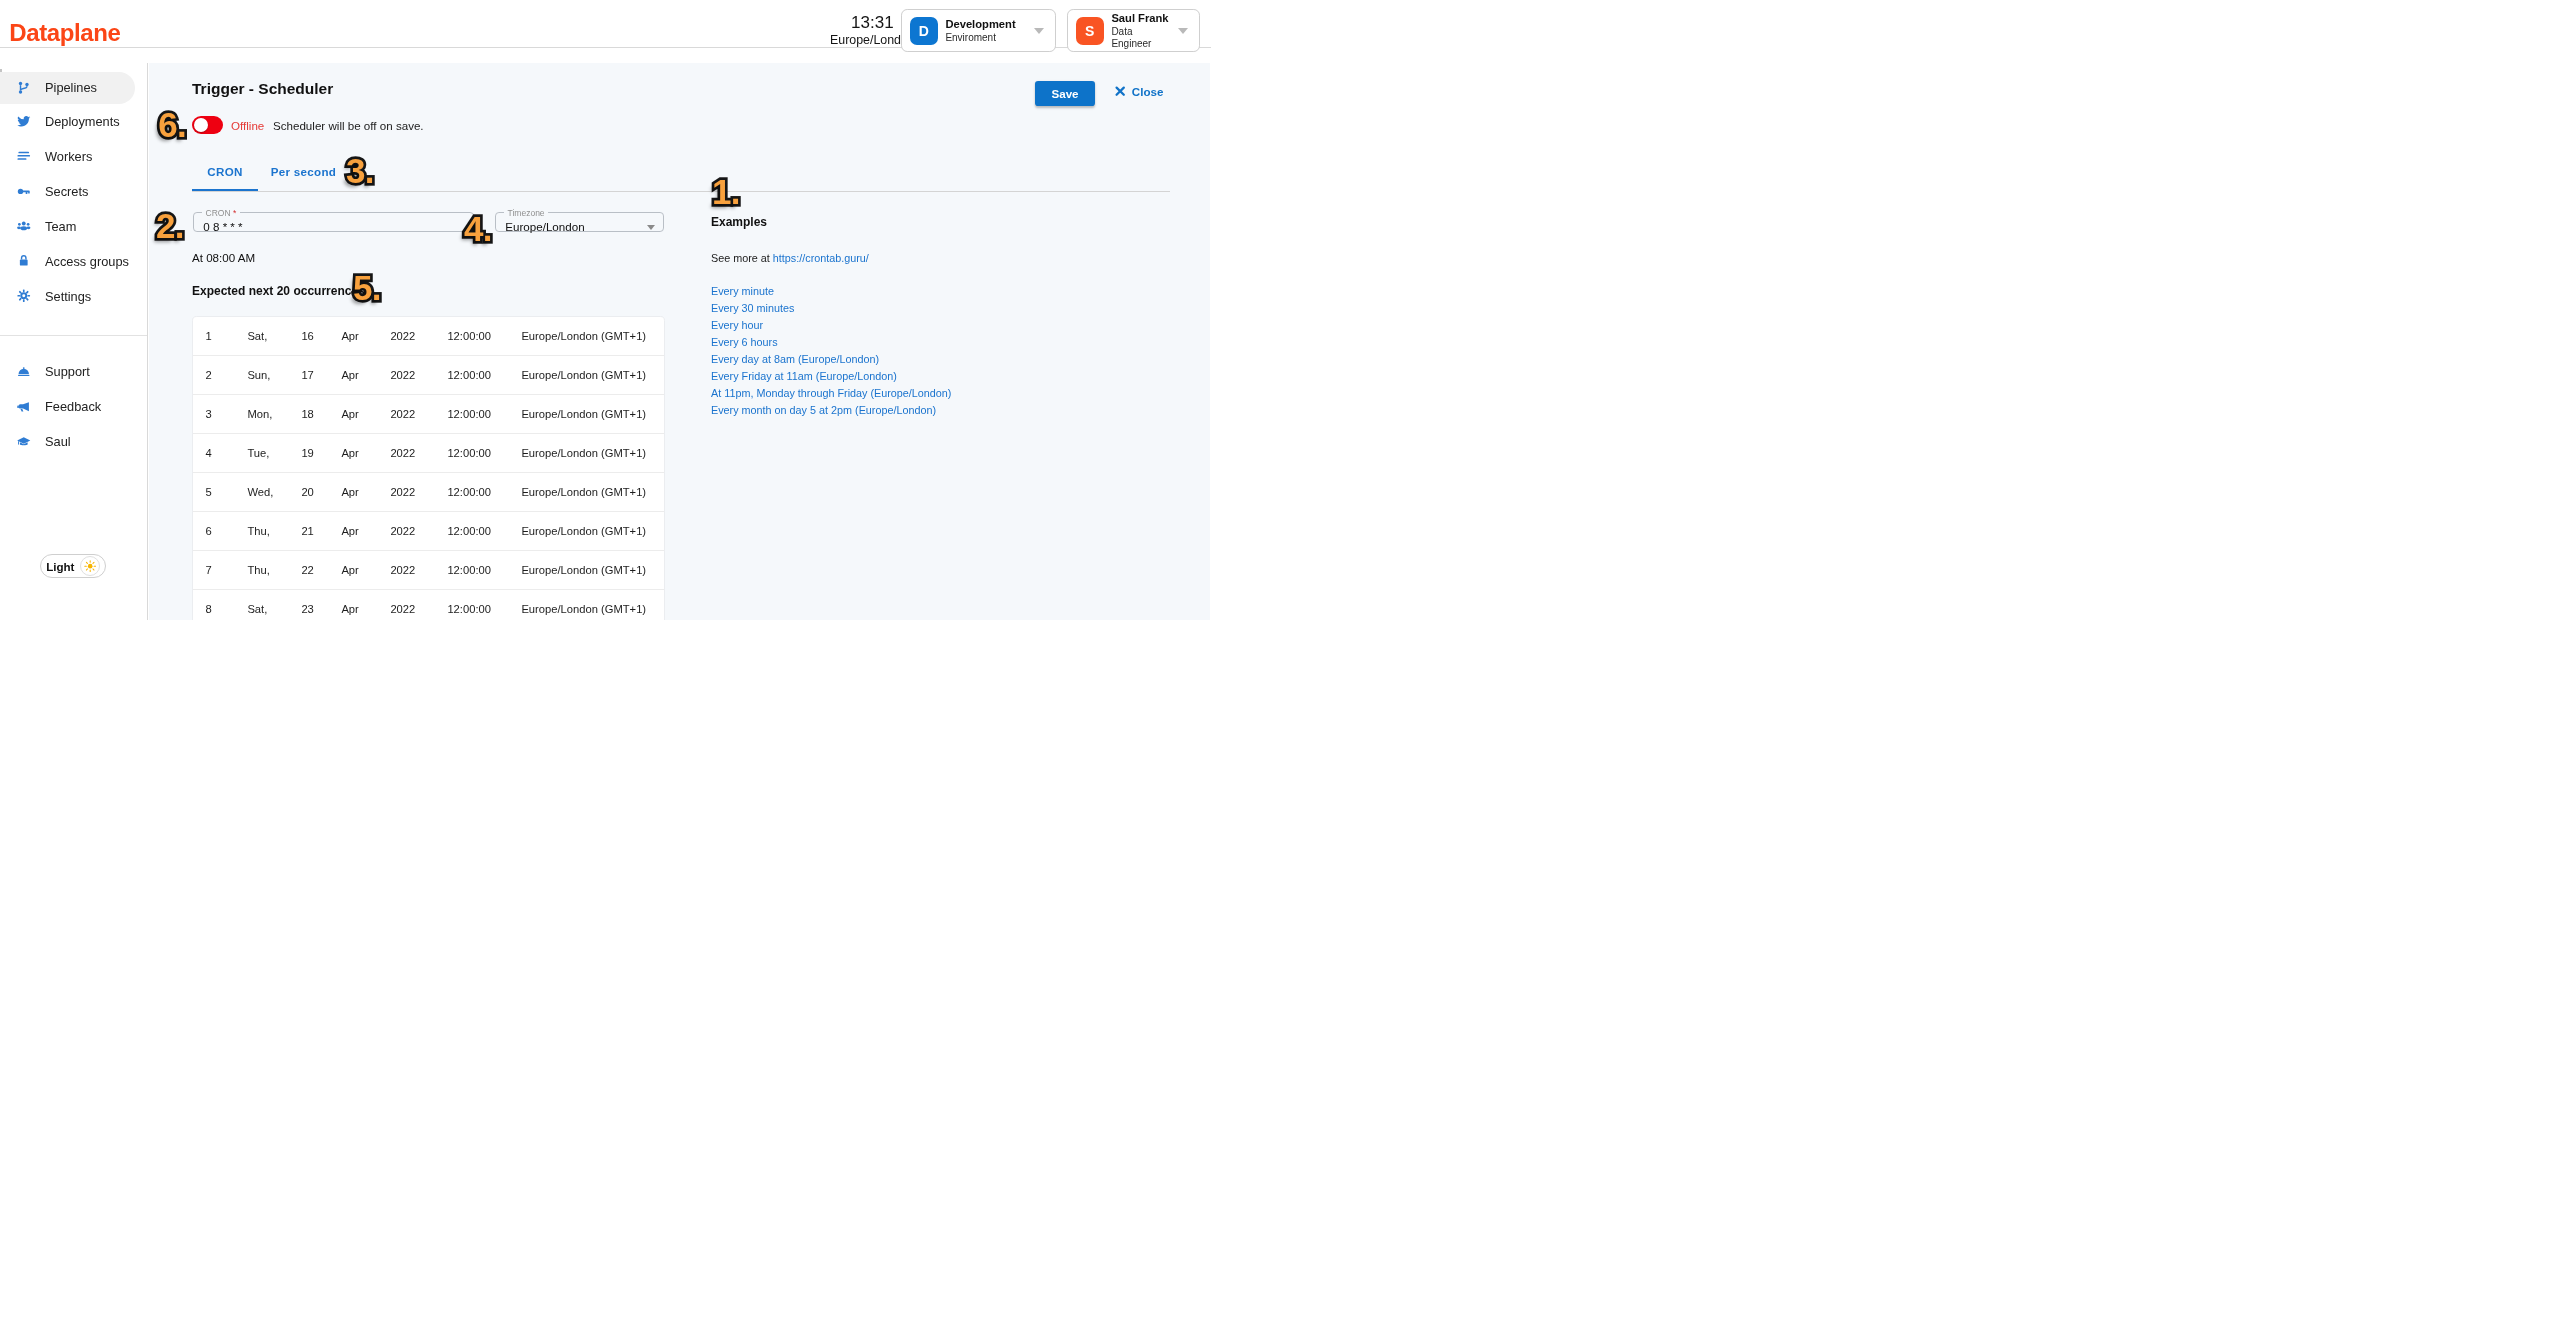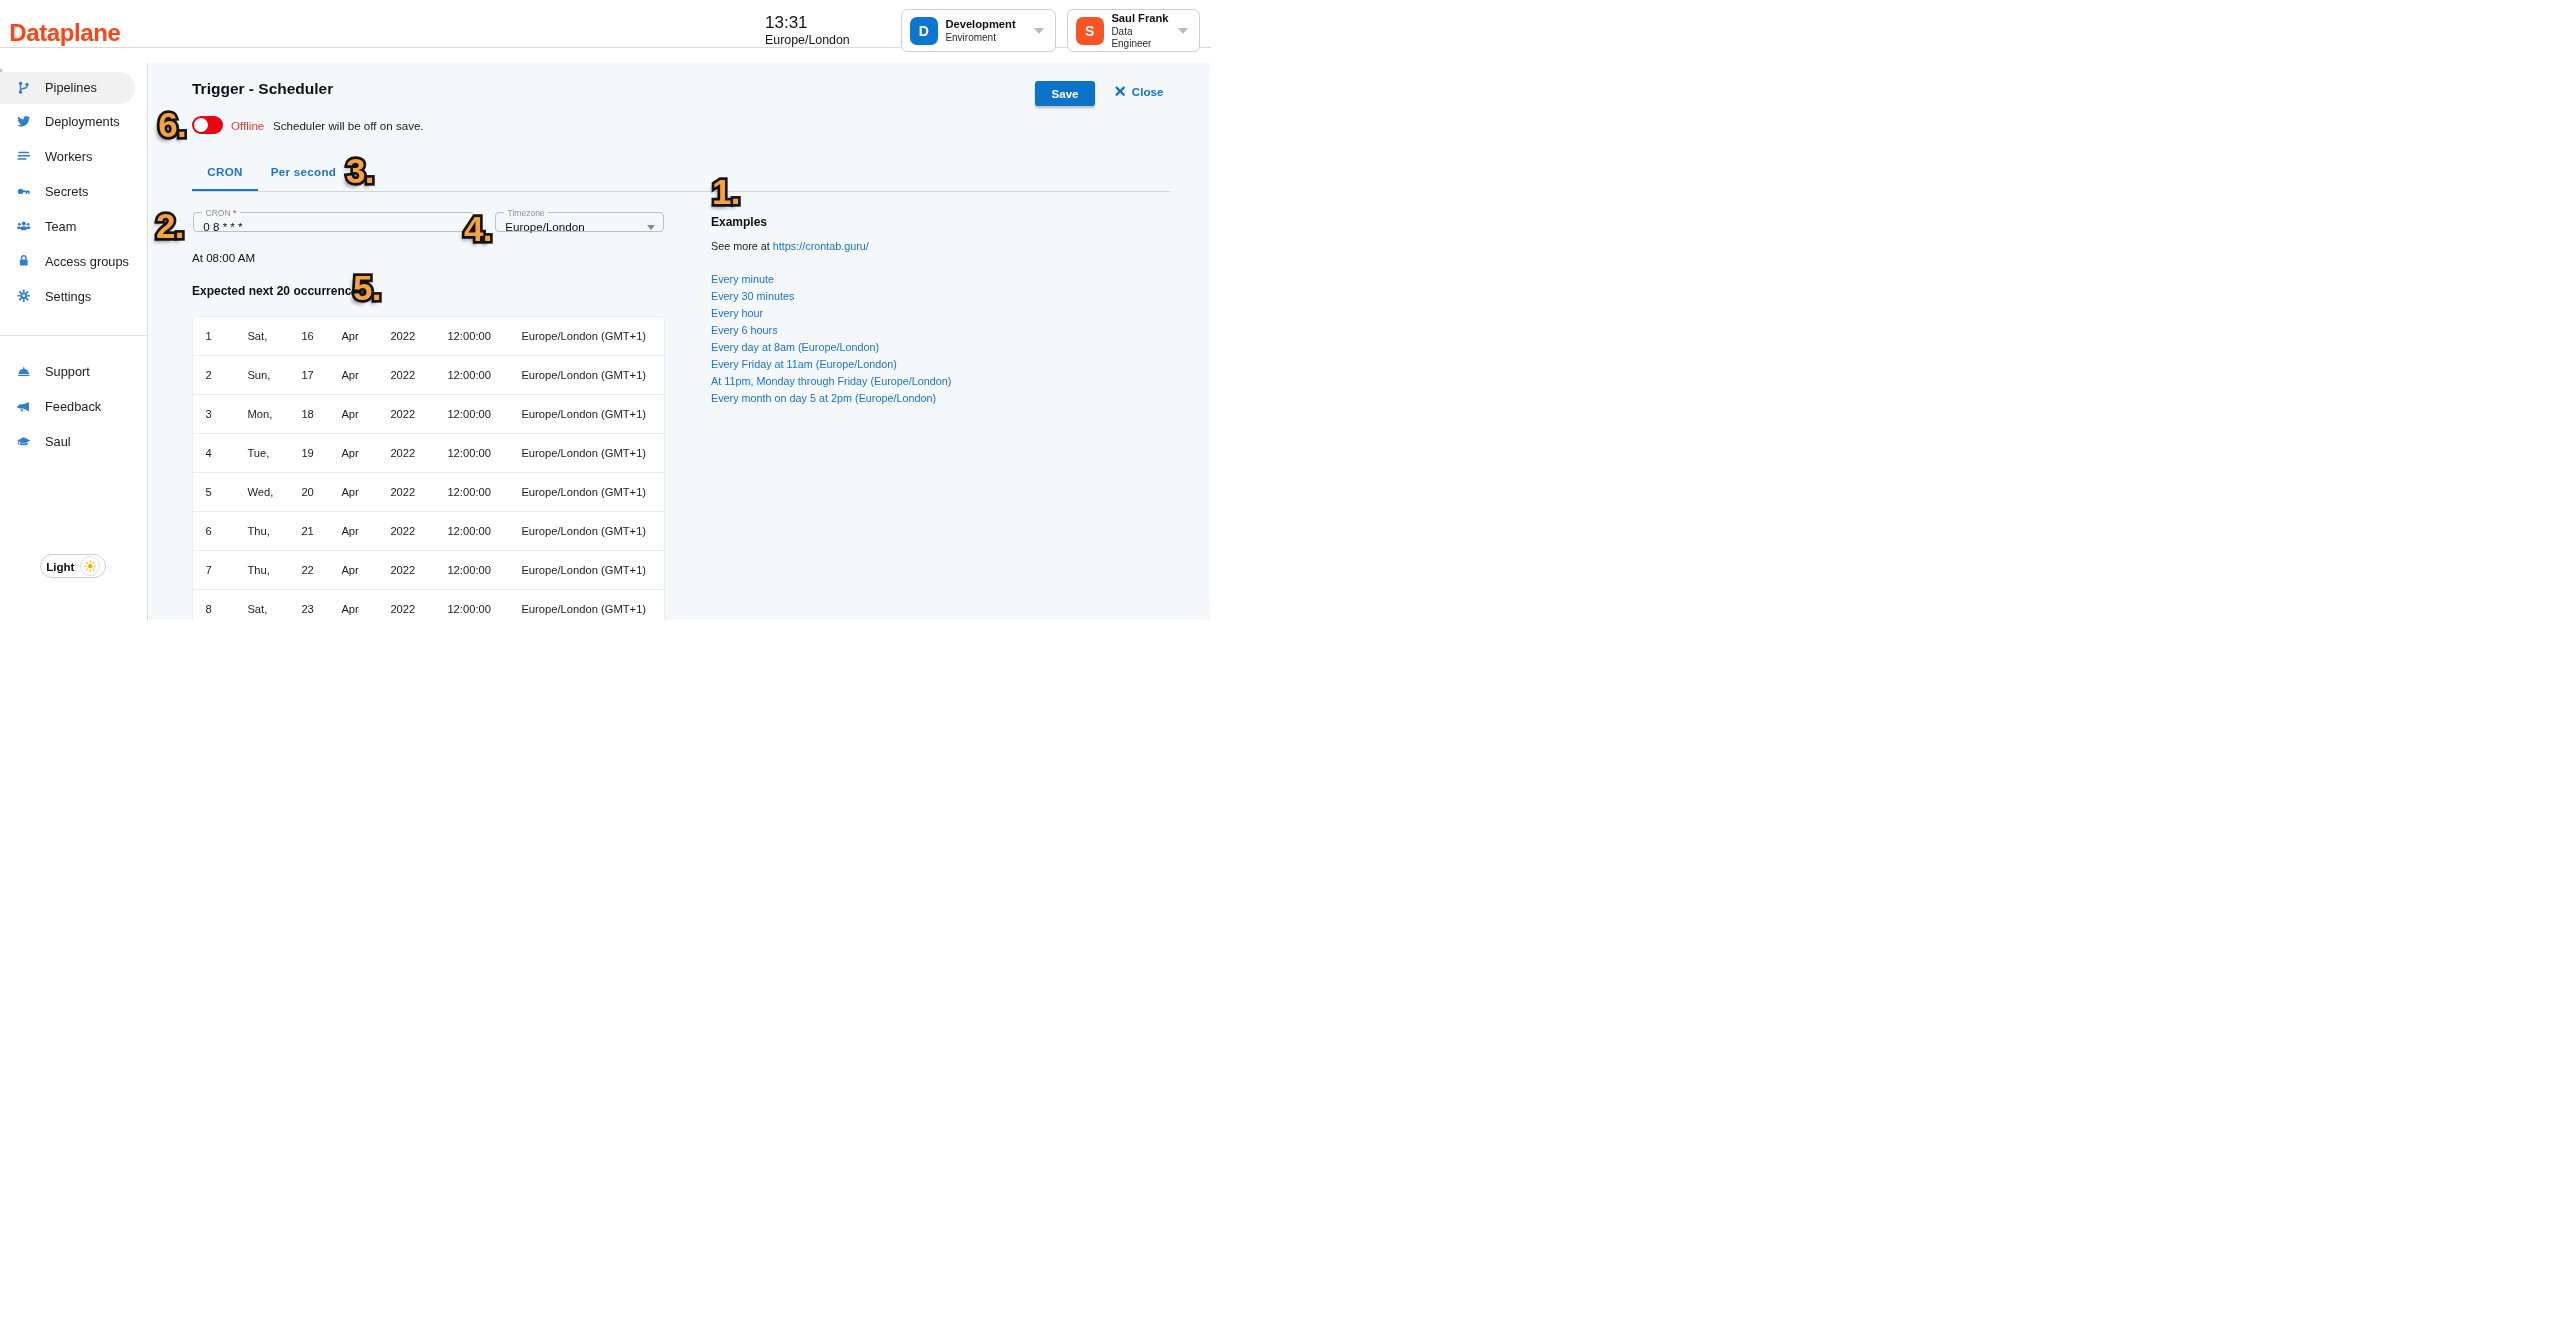--- a/index.html
+++ b/index.html
@@ -5,21 +5,21 @@
   * { margin:0; padding:0; box-sizing:border-box; }
   html,body { width:1211px; height:620px; }
   body {
     position:relative; overflow:hidden; background:#fff;
     font-family:"Liberation Sans", sans-serif; color:#1c1c1c;
     -webkit-font-smoothing:antialiased;
   }
   
   .header { position:absolute; left:0; top:0; width:1211px; height:48px; background:#fff; border-bottom:0.8px solid #d9d9d9; z-index:5; }
   .logo { position:absolute; left:9.3px; top:18.6px; font-size:24px; font-weight:bold; color:#fb4516; letter-spacing:-0.4px; }
-  .clock { position:absolute; left:765px; top:13px; text-align:left; line-height:1.15; }
+  .clock { position:absolute; left:830px; top:13px; text-align:center; line-height:1.15; }
   .clock .time { font-size:17px; color:#151515; }
   .clock .tz { font-size:12.4px; color:#151515; }
   .hdr-box { position:absolute; top:9.3px; height:43px; background:#fff; border:0.8px solid #cfcfcf; border-radius:6.2px; display:flex; align-items:center; padding:0 10.8px 0 7.7px; gap:7.7px; }
   .hdr-box.env { left:901px; width:155px; }
   .hdr-box.user { left:1067px; width:133px; }
   .avatar { width:28px; height:28px; border-radius:7px; display:flex; align-items:center; justify-content:center; color:#fff; font-weight:bold; font-size:14px; flex:0 0 auto; }
   .avatar.blue { background:#0d76d1; }
   .avatar.orange { background:#f95423; }
   .hdr-txt { line-height:1.2; flex:1; }
   .hdr-txt .t1 { font-size:11.2px; font-weight:bold; color:#111; }
@@ -65,21 +65,21 @@
   .field.tz { left:346px; width:169px; cursor:pointer; }
   .field.tz .tri { position:absolute; right:8.5px; top:12.4px; width:0; height:0; border-left:4.6px solid transparent; border-right:4.6px solid transparent; border-top:5.4px solid #8a8a8a; }
   .cron-desc { position:absolute; left:43px; top:188px; font-size:11.6px; color:#101010; }
   .occ-title { position:absolute; left:43px; top:221px; font-size:12px; font-weight:bold; color:#111; }
   
   .occ-table { position:absolute; left:43px; top:253px; width:473px; height:370px; background:#fff; border:0.8px solid #ebedf0; border-radius:4.6px 4.6px 0 0; overflow:hidden; }
   .occ-row { display:grid; grid-template-columns:42px 54px 40px 49px 57px 74px auto; align-items:center; height:39px; border-bottom:0.8px solid #ececec; padding-left:12.4px; font-size:11.2px; color:#1d1d1d; }
   
   .examples { position:absolute; left:562px; top:152px; }
   .ex-title { font-size:12px; font-weight:bold; color:#111; }
-  .ex-seemore { margin-top:11px; font-size:10.8px; color:#1c1c1c; }
+  .ex-seemore { margin-top:23px; font-size:10.8px; color:#1c1c1c; }
   .ex-links { margin-top:19px; }
   a.ex-link, .ex-seemore a { color:#1a73ce; text-decoration:none; cursor:pointer; }
   a.ex-link { display:block; font-size:10.8px; line-height:17px; }
   
   .annot { position:absolute; z-index:9; font-size:35px; font-weight:bold; color:#f8a13d; line-height:1;
     -webkit-text-stroke:5.4px #161616; paint-order:stroke fill;
     text-shadow:-3.1px 3.9px 3.9px rgba(0,0,0,0.40); letter-spacing:-0.8px; pointer-events:none; }
 </style>
 </head>
 <body>

